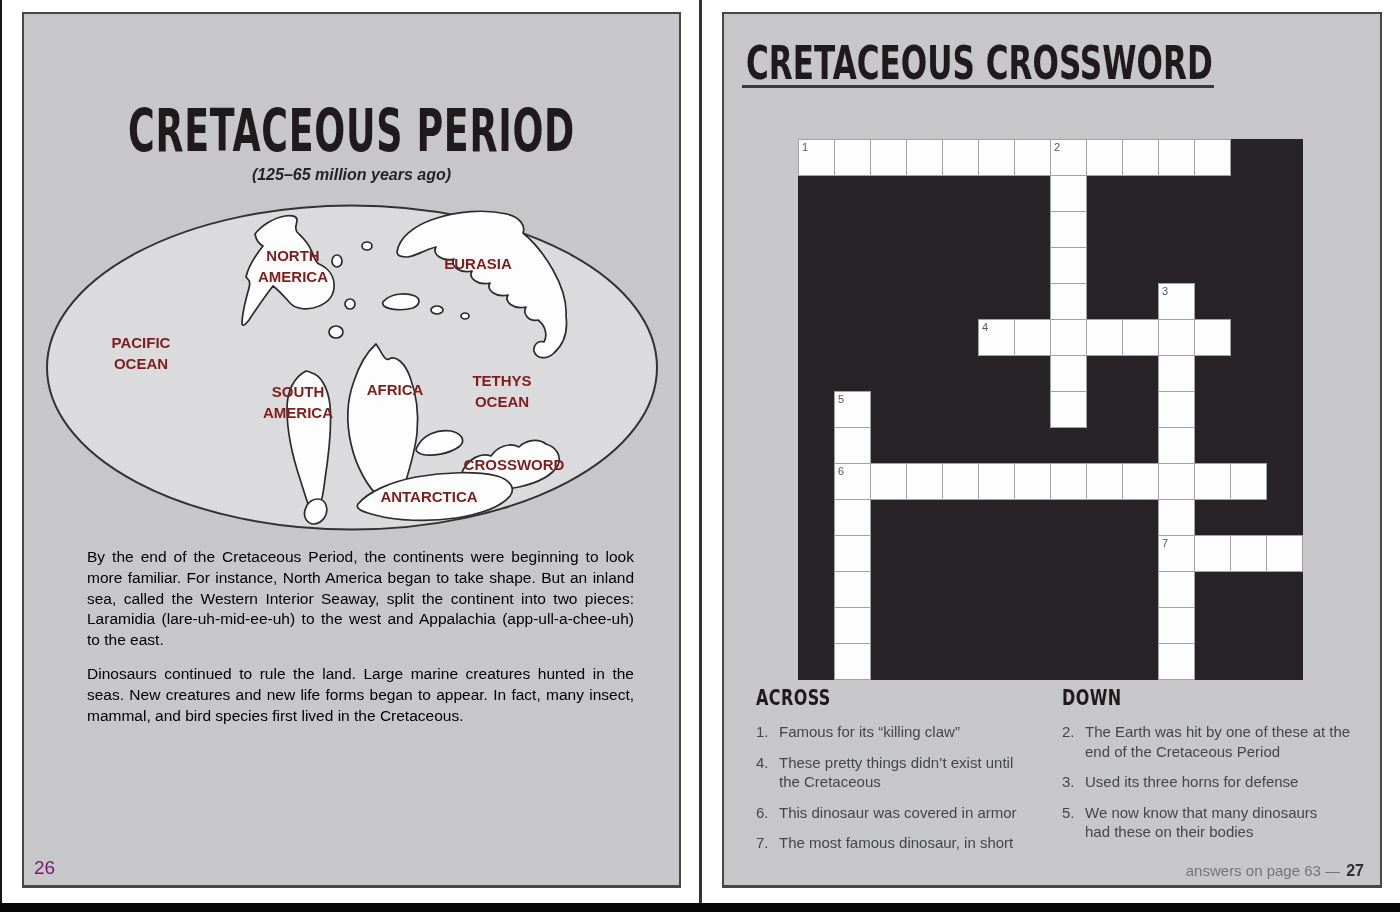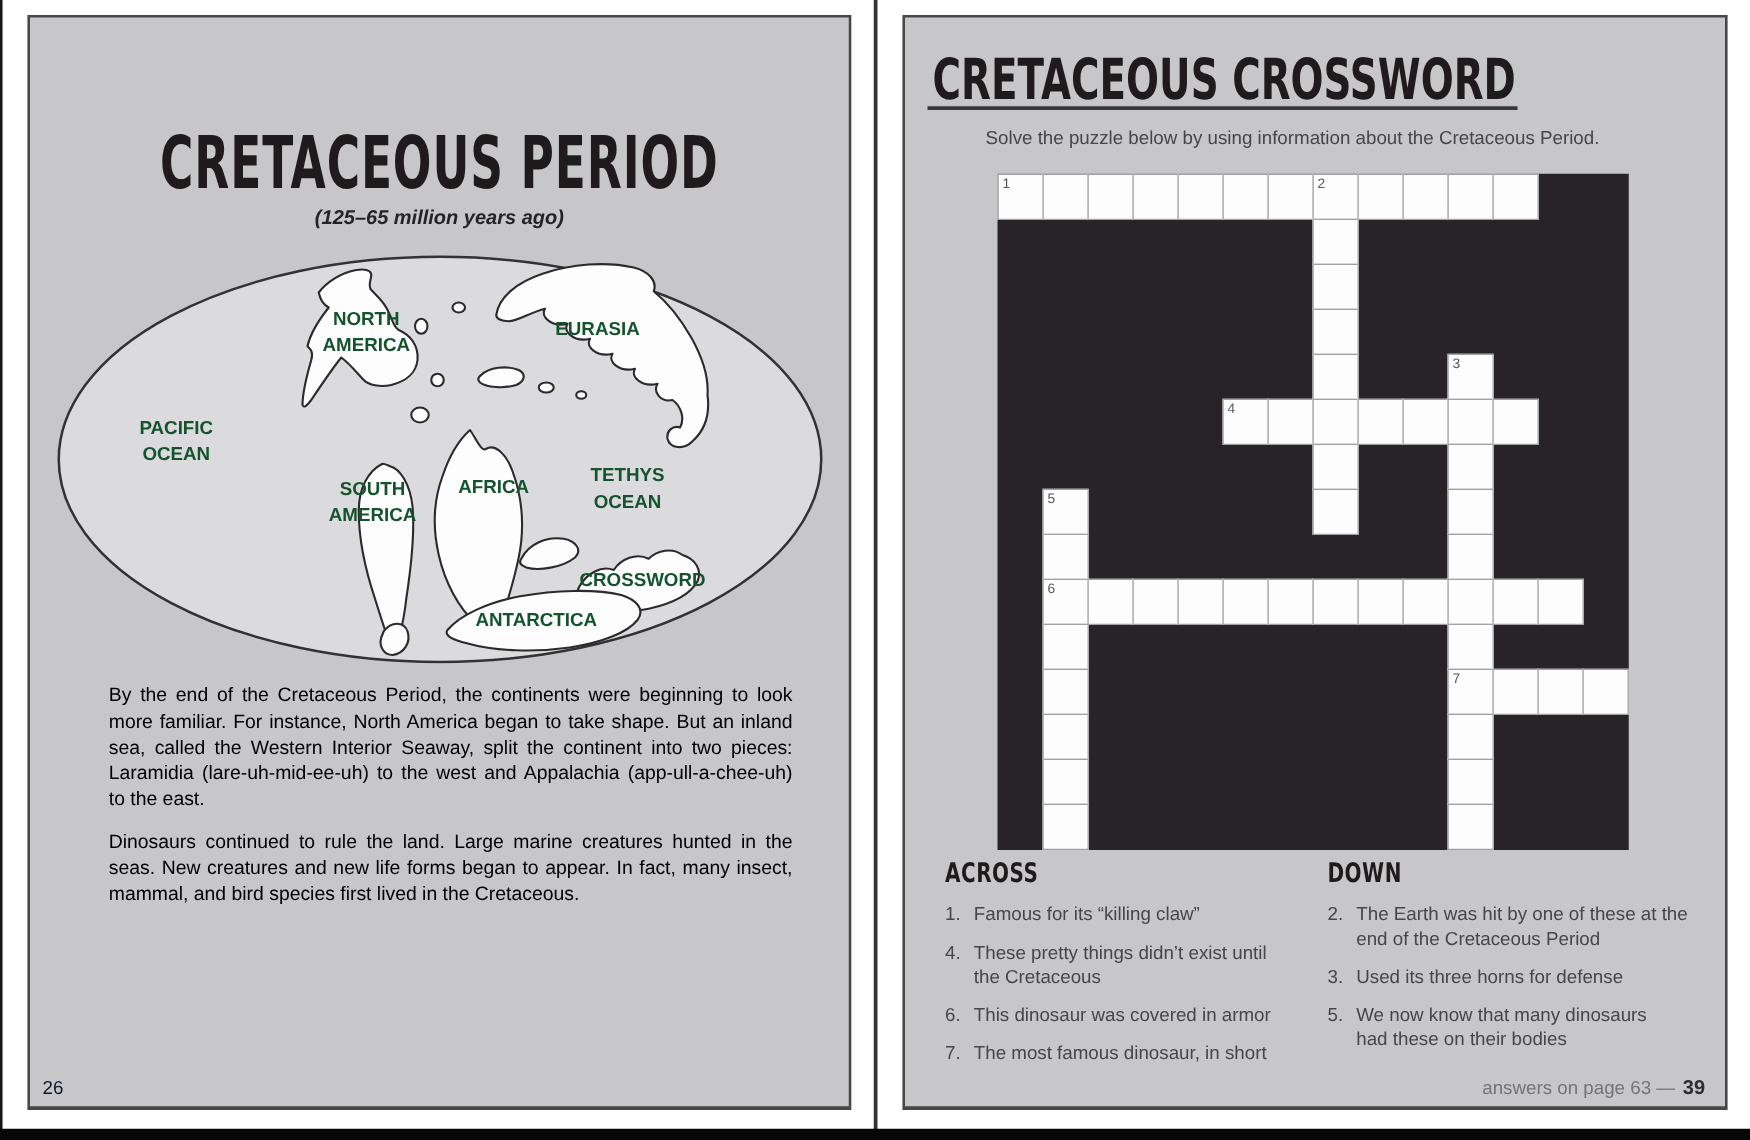--- a/index.html
+++ b/index.html
@@ -20,25 +20,25 @@
 
   
   .lp-title{position:absolute;left:0;width:100%;top:88px;text-align:center;
     font-size:52px;line-height:1;letter-spacing:1px;
     transform:scale(0.70,1.12);transform-origin:50% 0;white-space:nowrap;}
   .lp-subtitle{position:absolute;left:0;width:100%;top:152px;text-align:center;
     font-style:italic;font-weight:bold;font-size:16px;color:#242426;}
   .map-wrap{position:absolute;left:21px;top:190px;width:614px;height:327px;}
   .map-wrap svg{position:absolute;left:0;top:0;}
   .map-label{position:absolute;transform:translateX(-50%);text-align:center;
-    font-weight:bold;font-size:15px;line-height:21px;color:#14532d;white-space:nowrap;}
+    font-weight:bold;font-size:15px;line-height:21px;color:#7f1d1d;white-space:nowrap;}
   .lp-body{position:absolute;left:63px;top:533px;width:547px;
     font-size:15.5px;line-height:20.8px;color:#000000;text-align:justify;}
   .lp-body p{margin:0 0 13px 0;}
-  .lp-pagenum{position:absolute;left:10px;bottom:6px;font-size:15px;color:#0f172a;}
+  .lp-pagenum{position:absolute;left:10px;bottom:6px;font-size:19px;color:#701a75;}
 
   
   .rp-title{position:absolute;left:22px;top:27px;font-size:42px;line-height:1;
     transform:scale(0.74,1.08);transform-origin:0 0;white-space:nowrap;}
   .rp-rule{position:absolute;left:18px;top:71px;width:472px;height:3px;background:#39393b;}
   .rp-instruction{position:absolute;left:20px;top:88px;width:580px;text-align:center;
     font-size:15px;color:#454649;}
   .xword{position:absolute;left:74px;top:125px;width:505px;height:541px;background:#272327;}
   .cell{position:absolute;width:37px;height:37px;background:#fdfdfe;
     border:1px solid #a2a2a4;box-sizing:border-box;}
@@ -130,21 +130,20 @@
       <p>By the end of the Cretaceous Period, the continents were beginning to look more familiar. For instance, North America began to take shape. But an inland sea, called the Western Interior Seaway, split the continent into two pieces: Laramidia (lare-uh-mid-ee-uh) to the west and Appalachia (app-ull-a-chee-uh) to the east.</p>
       <p>Dinosaurs continued to rule the land. Large marine creatures hunted in the seas. New creatures and new life forms began to appear. In fact, many insect, mammal, and bird species first lived in the Cretaceous.</p>
     </div>
 
     <div class="lp-pagenum">26</div>
   </div>
 
   <div class="page page-right">
     <div class="rp-title display">CRETACEOUS CROSSWORD</div>
     <div class="rp-rule"></div>
-    <div class="rp-instruction">Solve the puzzle below by using information about the Cretaceous Period.</div>
 
     <div class="xword" id="xword">
         <div class="cell" style="left: 0px; top: 0px;">
           <span class="cellnum">1</span>
         </div>
         <div class="cell" style="left: 36px; top: 0px;"></div>
         <div class="cell" style="left: 72px; top: 0px;"></div>
         <div class="cell" style="left: 108px; top: 0px;"></div>
         <div class="cell" style="left: 144px; top: 0px;"></div>
         <div class="cell" style="left: 180px; top: 0px;"></div>
@@ -248,16 +247,16 @@
             <div class="clue">
               <span class="clue-num">5.</span>
               <span class="clue-text">We now know that many dinosaurs<br>had these on their bodies</span>
             </div>
           </div>
       </div>
     </div>
 
     <div class="rp-footer">
       <span>answers on page 63 —</span>
-      <b>39</b>
+      <b>27</b>
     </div>
   </div>
 </div>
 
 </body></html>

